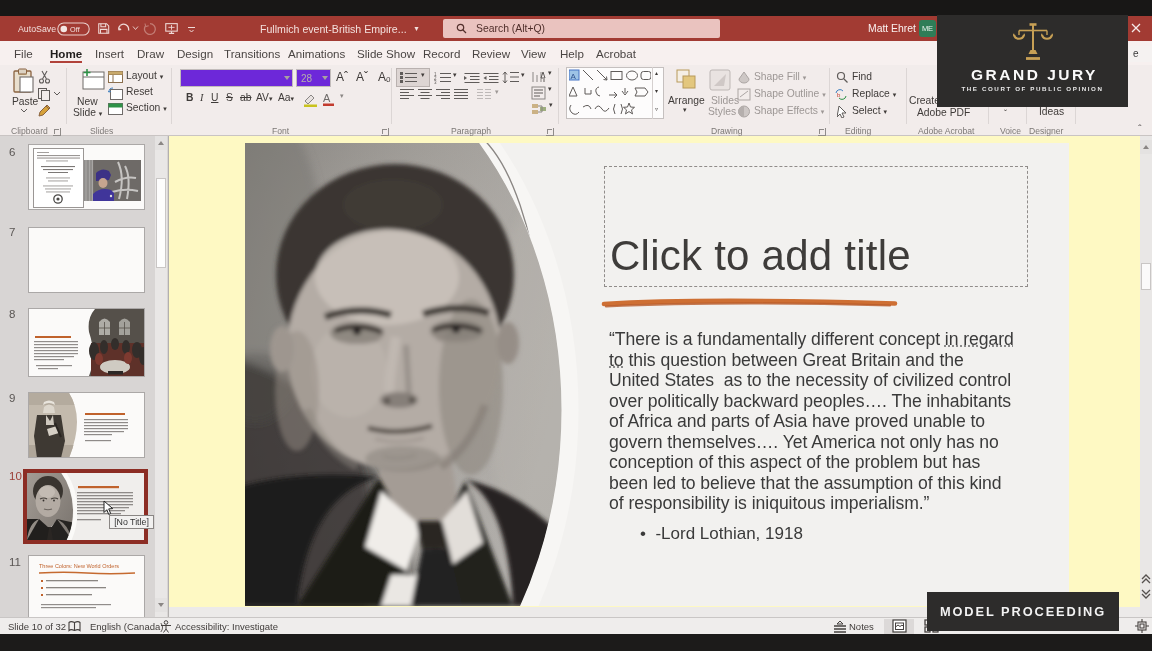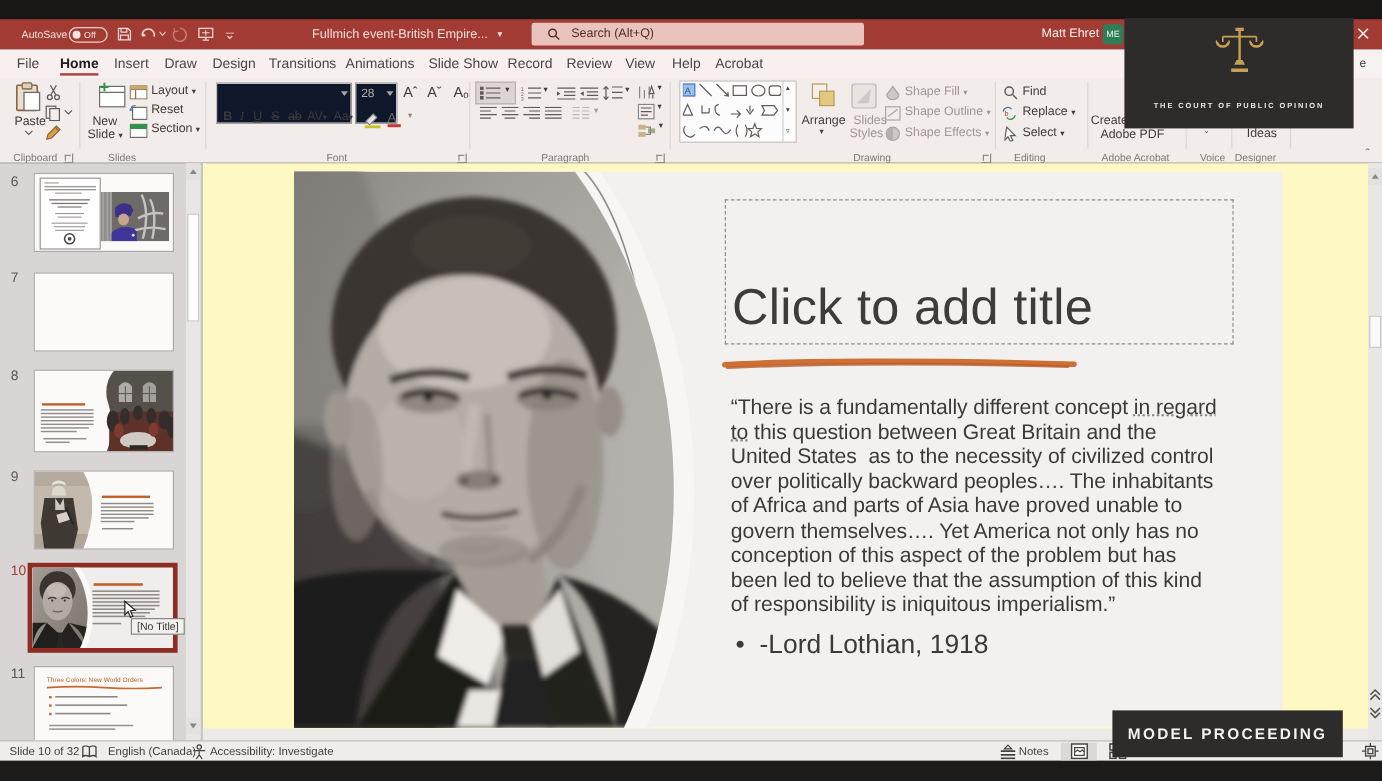--- a/index.html
+++ b/index.html
@@ -10,21 +10,21 @@
 #titlebar .tbi{position:absolute;top:0;height:25px;display:flex;align-items:center;color:#F3E0DD;}
 #tabrow{left:0;top:41px;width:1152px;height:24px;background:#F7F0EF;color:#4a4543;font-size:11.6px;}
 .tab{position:absolute;top:4px;height:18px;line-height:17px;}
 #ribbon{left:0;top:65px;width:1152px;height:71px;background:#F2ECEB;border-bottom:1px solid #C9C4C3;color:#4a4a4a;}
 .rsep{position:absolute;top:3px;height:56px;width:1px;background:#DCD6D5;}
 .rlabel{position:absolute;top:61px;font-size:8.6px;color:#7c7876;white-space:nowrap;}
 .rtxt{position:absolute;font-size:10.3px;color:#3f3b39;white-space:nowrap;}
 .gray .rtxt,.rtxt.gray{color:#9d9795;}
 .dlg{position:absolute;top:63px;width:8px;height:8px;border-right:1px solid #8f8b89;border-bottom:1px solid #8f8b89;}
 .dlg:after{content:"";position:absolute;left:1px;top:1px;width:4px;height:4px;border-left:1px solid #8f8b89;border-top:1px solid #8f8b89;}
-.cmb{position:absolute;background:#0f172a;border:1px solid #C2BCBB;height:34px;}
+.cmb{position:absolute;background:#6d28d9;border:1px solid #C2BCBB;height:18px;}
 .cmb .ar{position:absolute;right:2px;top:6px;width:0;height:0;border-left:3px solid transparent;border-right:3px solid transparent;border-top:4px solid #a8a2a0;}
 #leftpanel{left:0;top:136px;width:172px;height:481px;background:#D8D5D4;overflow:hidden;}
 #lpsb{position:absolute;left:155px;top:0;width:12px;height:481px;background:#E9E7E6;}
 #lpborder{position:absolute;left:168px;top:0;width:1px;height:481px;background:#B3B0AF;}
 .thumb{position:absolute;left:28px;width:117px;background:#FBFAF9;border:1px solid #ABA8A7;overflow:hidden;}
 .snum{position:absolute;left:9px;font-size:11.5px;color:#5a5654;}
 #workarea{left:169px;top:136px;width:983px;height:481px;background:#fef9c3;}
 #slide{position:absolute;left:76px;top:7px;width:824px;height:463px;background:#F2F1EF;}
 #statusbar{left:0;top:617px;width:1152px;height:17px;background:#EFEDEC;border-top:1px solid #C9C6C5;color:#413d3b;font-size:9.5px;}
 #statusbar .sbi{position:absolute;top:0;height:16px;display:flex;align-items:center;}
@@ -648,21 +648,21 @@
  </svg>
  <div class="abs" id="bodytext" style="left:440px;top:193px;width:430px;font-size:17.6px;line-height:20.55px;color:#3a3a3a;letter-spacing:-0.05px;">“There is a fundamentally different concept <span style="text-decoration:underline dotted #8a8a8a;">in regard</span><br>
 <span style="text-decoration:underline dotted #8a8a8a;">to</span> this question between Great Britain and the<br>
 United States&nbsp; as to the necessity of civilized control<br>
 over politically backward peoples…. The inhabitants<br>
 of Africa and parts of Asia have proved unable to<br>
 govern themselves…. Yet America not only has no<br>
 conception of this aspect of the problem but has<br>
 been led to believe that the assumption of this kind<br>
 of responsibility is iniquitous imperialism.”</div>
- <div class="abs" style="left:444px;top:388px;font-size:22px;color:#3a3a3a;">•&nbsp;&nbsp;-Lord Lothian, 1918</div>
+ <div class="abs" style="left:471px;top:388px;font-size:17px;color:#3a3a3a;">•&nbsp;&nbsp;-Lord Lothian, 1918</div>
 
  <div class="abs" style="left:971px;top:0;width:12px;height:481px;background:#E9E7E6;"></div>
  <div class="abs" style="left:971px;top:4px;width:12px;height:14px;background:#E4E2E1;"><svg width="12" height="14">
           <path d="M3 9 l3-4 3 4z" fill="#8a8684"></path>
         </svg></div>
  <div class="abs" style="left:972px;top:127px;width:10px;height:27px;background:#FBFAFA;border:1px solid #C9C6C5;"></div>
  <svg class="abs" style="left:971px;top:437px;" width="12" height="12" viewBox="0 0 12 12" fill="none" stroke="#55514f" stroke-width="1.3">
         <path d="M2 6 l4-4 4 4 M2 10 l4-4 4 4"></path>
       </svg>
  <svg class="abs" style="left:971px;top:452px;" width="12" height="12" viewBox="0 0 12 12" fill="none" stroke="#55514f" stroke-width="1.3">
@@ -709,17 +709,18 @@
    <path d="M21 4 V29" stroke-width="2"></path>
    <path d="M17.5 3.5 h7" stroke-width="2.6"></path>
    <path d="M7 9.5 H35" stroke-width="1.6"></path>
    <path d="M7 9.5 v4.5 M35 9.5 v4.5" stroke-width="1.4"></path>
    <path d="M2 14 a5.2 5.2 0 0 0 10 0" stroke-width="2.2"></path>
    <path d="M30 14 a5.2 5.2 0 0 0 10 0" stroke-width="2.2"></path>
    <path d="M1.5 12.8 l.7 2 M12.5 12.8 l-.7 2 M29.5 12.8 l.7 2 M40.5 12.8 l-.7 2" stroke-width="1.2"></path>
    <path d="M18.5 29 h5 l2 4 h-9 z" fill="#C7A055" stroke="none"></path>
    <path d="M14 37.5 H28" stroke-width="2.8"></path>
  </svg>
+ <div id="gjname">GRAND JURY</div>
  <div id="gjsub">THE COURT OF PUBLIC OPINION</div>
 </div>
 <div class="abs" style="left:1129px;top:46px;width:23px;height:16px;background:#F5F2F1;border-radius:2px 0 0 2px;"></div>
 <div class="abs" style="left:1133px;top:48px;font-size:10px;color:#3a3a3a;">e</div>
 <div class="abs" id="modelbox">MODEL&nbsp;PROCEEDING</div>
 </div>
 </body></html>

